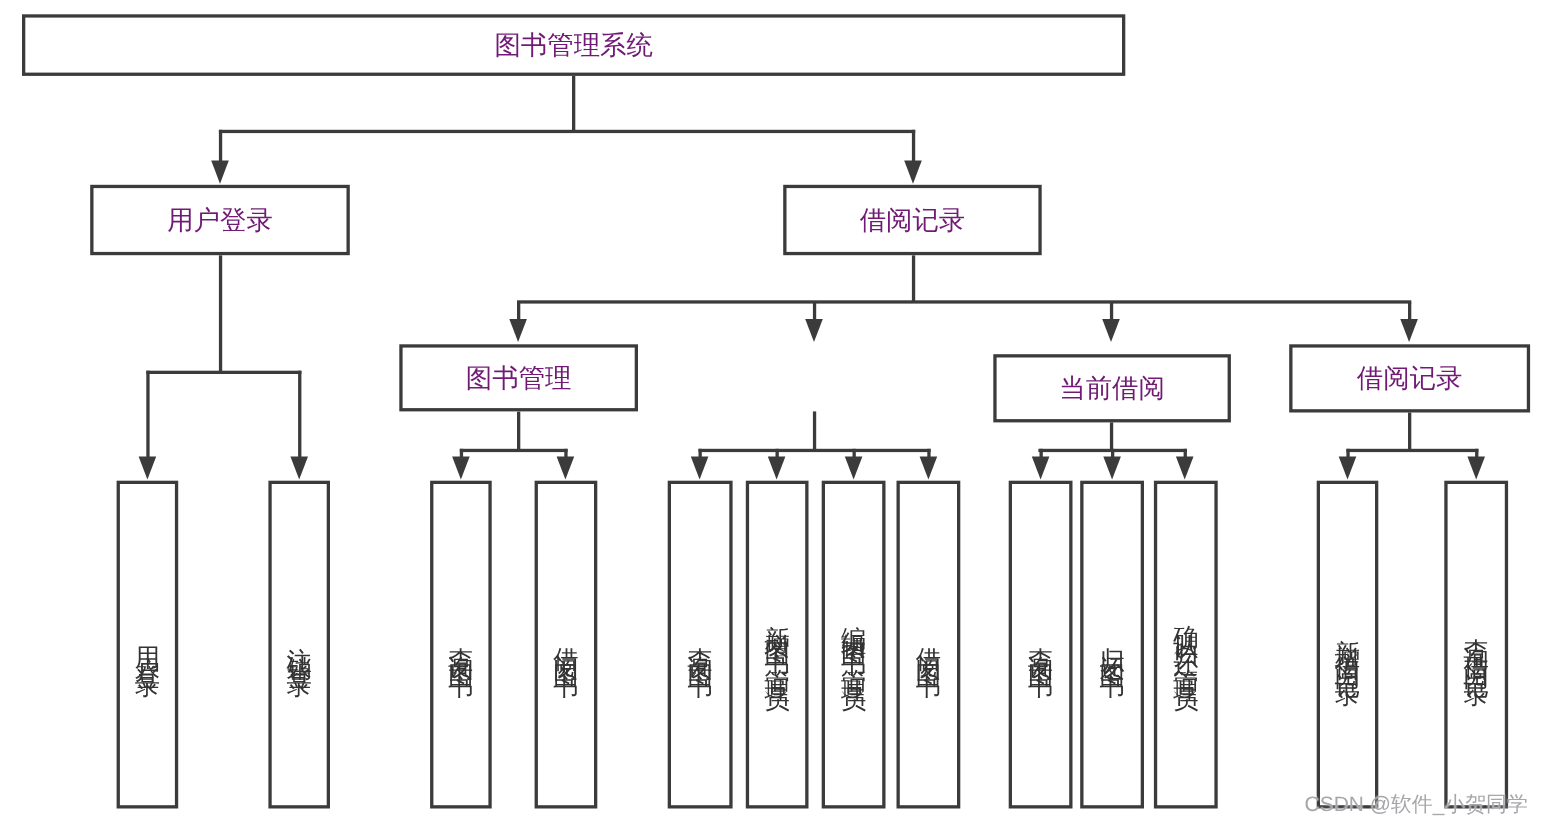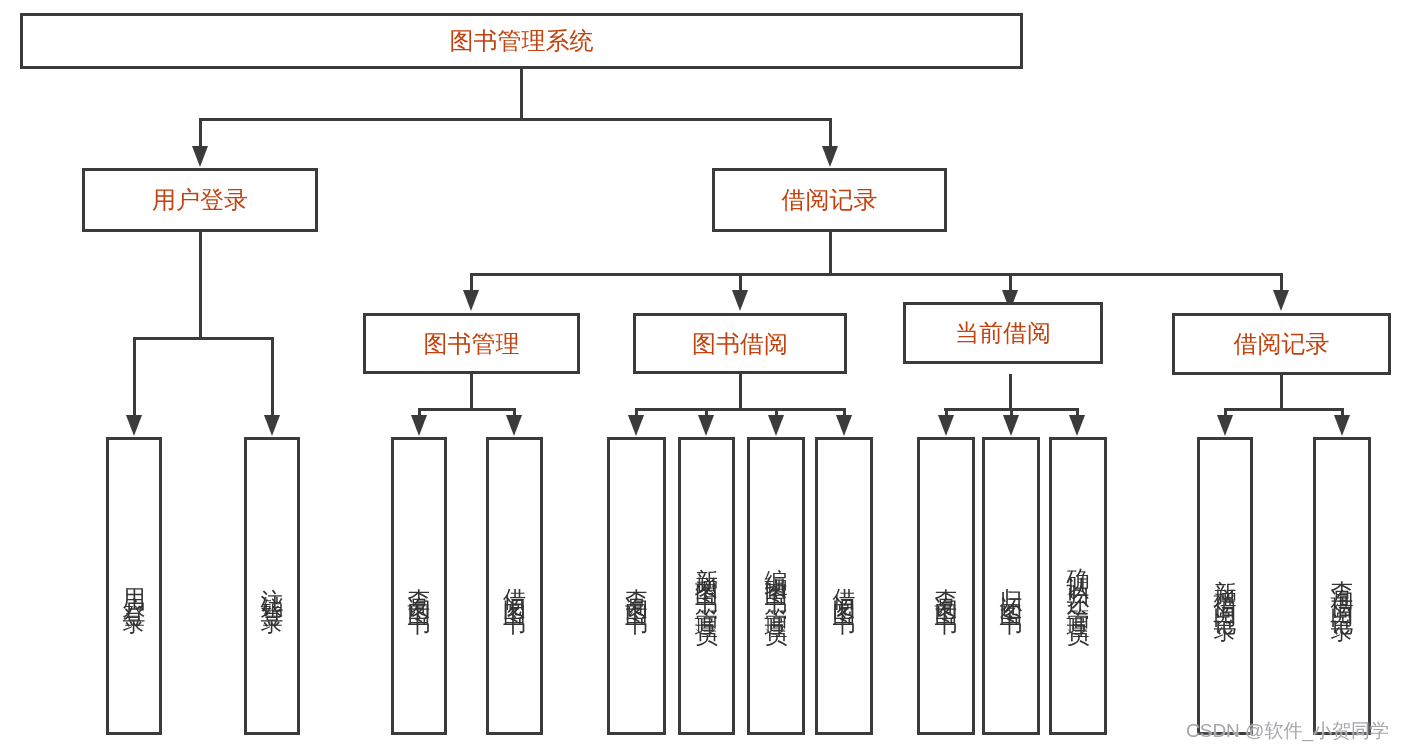--- a/index.html
+++ b/index.html
@@ -1,21 +1,21 @@
 <!DOCTYPE html>
 <html><head>
 <meta charset="utf-8">
 <style>
   html,body{margin:0;padding:0;background:#fff;}
   body{font-family:"Liberation Sans","DejaVu Sans",sans-serif;}
   .canvas{position:relative;width:1405px;height:747px;background:#fff;overflow:hidden;}
   .node{
     position:absolute;box-sizing:border-box;background:#fff;
     border:3px solid #3b3b3b;display:flex;align-items:center;justify-content:center;
-    color:#c2410c;font-size:24px;z-index:2;
+    color:#701a75;font-size:24px;z-index:2;
   }
   .node .label{white-space:nowrap;}
   .leaf{position:absolute;box-sizing:border-box;background:#fff;border:3px solid #3b3b3b;
     top:437px;height:298px;display:flex;align-items:center;justify-content:center;
     color:#333;font-size:23px;z-index:2;}
   .leaf .label{writing-mode:vertical-lr;text-orientation:mixed;letter-spacing:8px;line-height:1;}
   .vline{position:absolute;width:3px;background:#3b3b3b;z-index:1;}
   .hline{position:absolute;height:3px;background:#3b3b3b;z-index:1;}
   .ahead{position:absolute;width:0;height:0;z-index:1;
     border-left:8px solid transparent;border-right:8px solid transparent;border-top:21px solid #3b3b3b;}
@@ -34,24 +34,21 @@
   <div class="node" style="left:82px;top:168px;width:236px;height:64px;">
     <span class="label">用户登录</span>
   </div>
   <div class="node" style="left:712px;top:168px;width:235px;height:64px;">
     <span class="label">借阅记录</span>
   </div>
 
   <div class="node" style="left:363px;top:313px;width:217px;height:61px;">
     <span class="label">图书管理</span>
   </div>
-  <div class="node" style="left:633px;top:313px;width:214px;height:61px;">
-    <span class="label">图书借阅</span>
-  </div>
-  <div class="node" style="left:903px;top:302px;width:200px;height:62px;">
+  <div class="node" style="left:903px;top:322px;width:216px;height:62px;">
     <span class="label">当前借阅</span>
   </div>
   <div class="node" style="left:1172px;top:313px;width:219px;height:62px;">
     <span class="label">借阅记录</span>
   </div>
 
   <div class="leaf" style="left:106px;width:56px;">
     <span class="label">用户登录</span>
   </div>
   <div class="leaf" style="left:244px;width:56px;">

